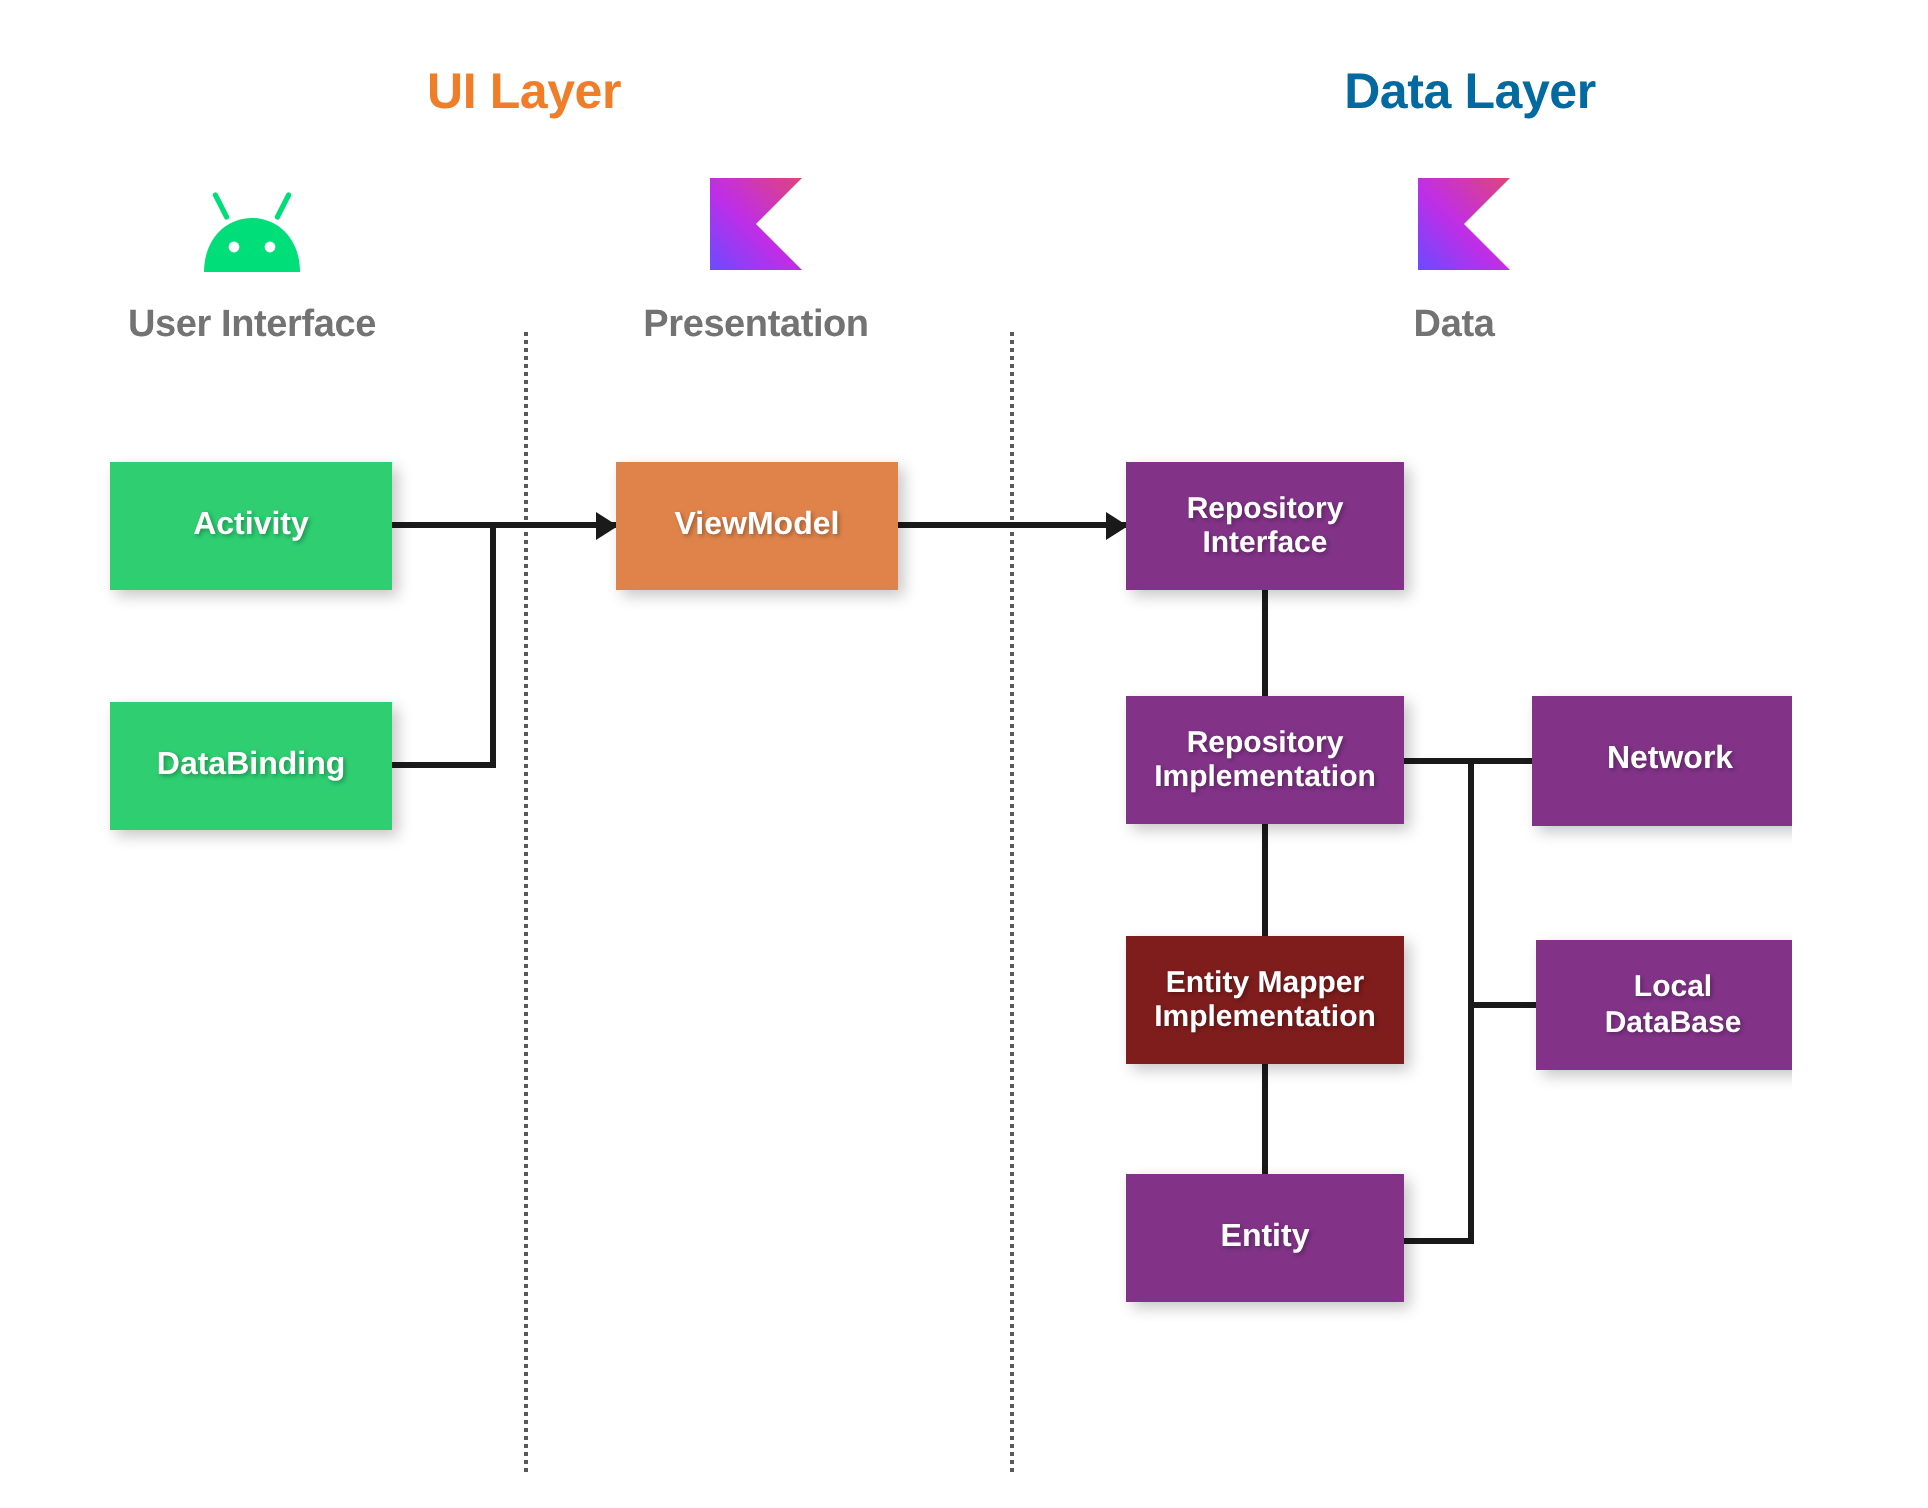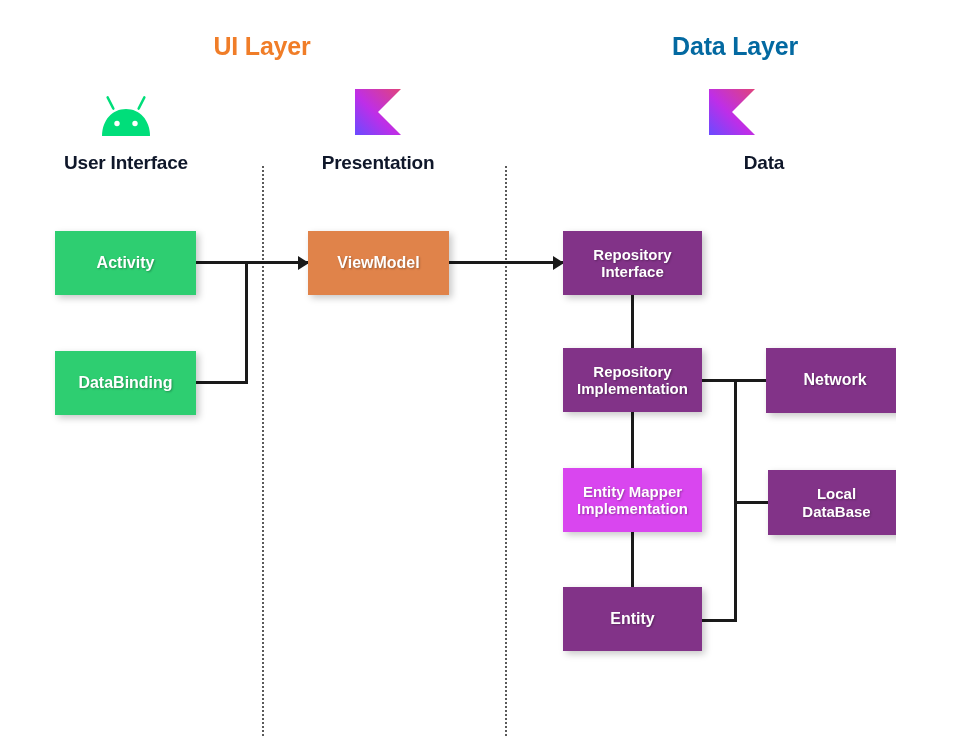--- a/index.html
+++ b/index.html
@@ -24,21 +24,21 @@
     letter-spacing: -0.2px;
     white-space: nowrap;
     transform: translateX(-50%);
   }
 
   
   .col-caption {
     position: absolute;
     font-size: 19px;
     font-weight: bold;
-    color: #0f172a;
+    color: #737373;
     white-space: nowrap;
     transform: translateX(-50%);
     letter-spacing: -0.2px;
   }
 
   
   .divider {
     position: absolute;
     width: 0px;
     border-left: 2px dotted #5a5a5a;
@@ -133,21 +133,21 @@
           <stop offset="45%" stop-color="#BE2EE8"></stop>
           <stop offset="100%" stop-color="#E0447B"></stop>
         </linearGradient>
       </defs>
       <path d="M0,0 L46,0 L23,23 L46,46 L0,46 Z" fill="url(#kgrad2)"></path>
     </svg>
   </div>
 
   <div class="col-caption" style="left:126px; top:152px;">User Interface</div>
   <div class="col-caption" style="left:378px; top:152px;">Presentation</div>
-  <div class="col-caption" style="left:764px; top:152px;text-align:right;">Data</div>
+  <div class="col-caption" style="left:727px; top:152px;text-align:right;">Data</div>
 
   <div class="divider" style="left:262px; top:166px; height:570px;"></div>
   <div class="divider" style="left:505px; top:166px; height:570px;"></div>
 
   <div class="line-h" style="left:196px; top:261px; width:112px;"></div>
 
   <div class="line-h" style="left:196px; top:381px; width:52px;"></div>
   <div class="line-v" style="left:245px; top:261px; height:123px;"></div>
   <div class="arrow-head" style="left:298px; top:255.5px;"></div>
 
@@ -178,21 +178,21 @@
   <div class="node small" style="left:563px; top:231px; width:139px; height:64px; background:#823388;">
     <span>Repository
 Interface</span>
   </div>
 
   <div class="node small" style="left:563px; top:348px; width:139px; height:64px; background:#823388;">
     <span>Repository
 Implementation</span>
   </div>
 
-  <div class="node small" style="left:563px; top:468px; width:139px; height:64px; background:#d946ef;">
+  <div class="node small" style="left:563px; top:468px; width:139px; height:64px; background:#7f1d1d;">
     <span>Entity Mapper
 Implementation</span>
   </div>
 
   <div class="node" style="left:563px; top:587px; width:139px; height:64px; background:#823388;">
     <span>Entity</span>
   </div>
 
   <div class="node" style="left:766px; top:348px; width:138px; height:65px; background:#823388;">
     <span>Network</span>

